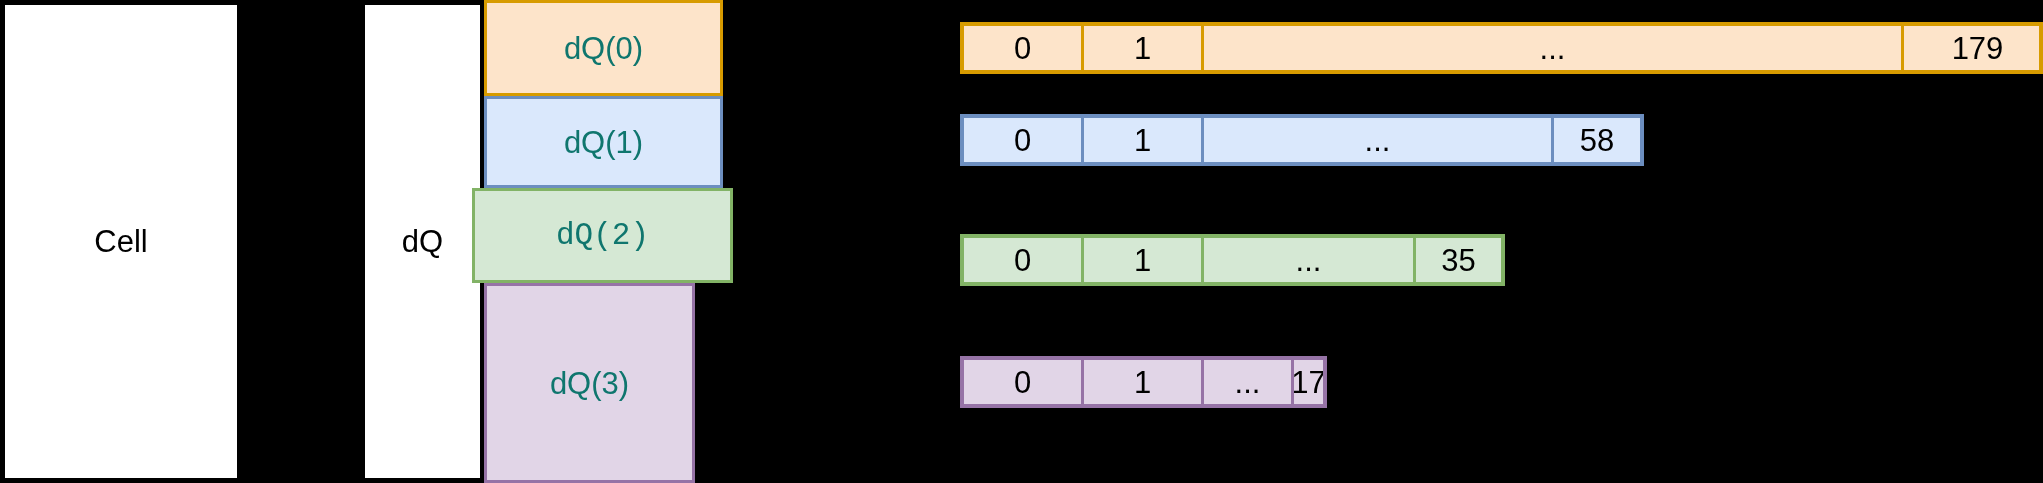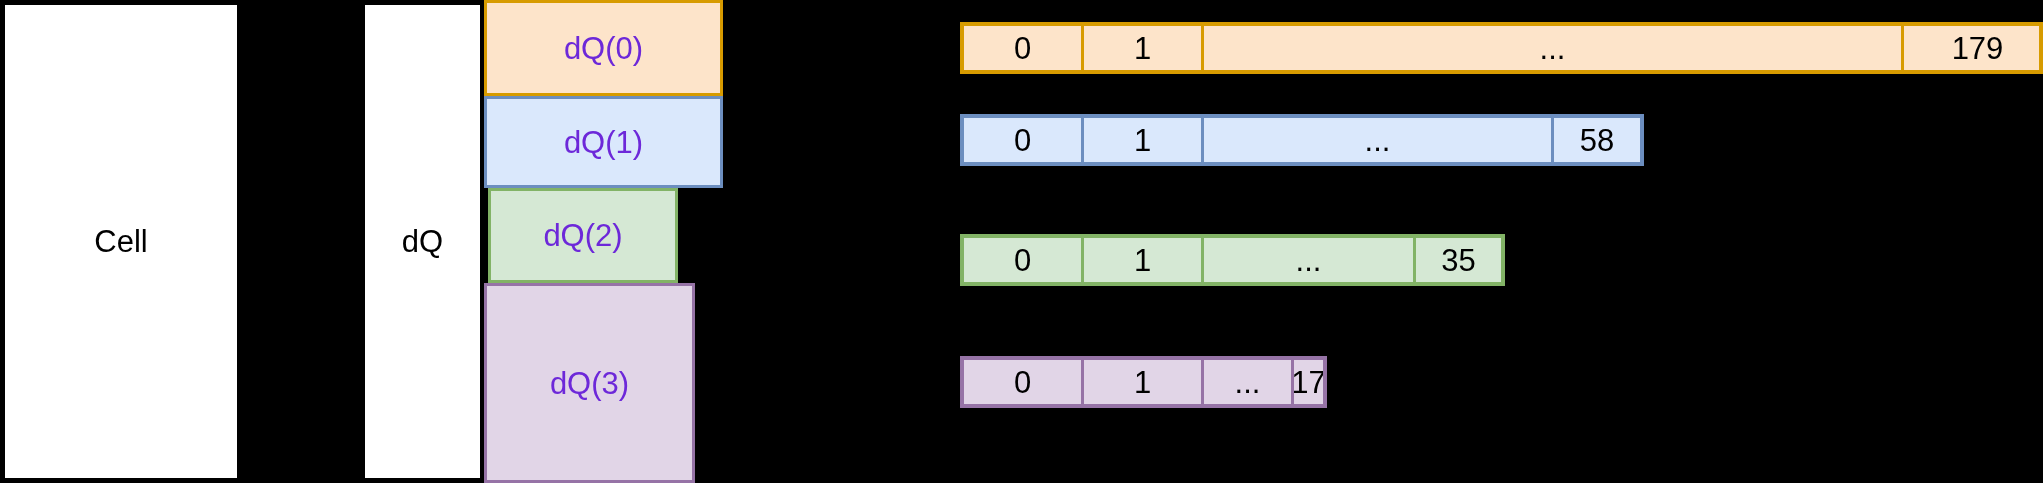--- a/index.html
+++ b/index.html
@@ -29,21 +29,21 @@
     color: #000000;
     font-size: 31px;
     line-height: 1;
   }
   
   .dq-block {
     border-style: solid;
     border-width: 3px;
     font-size: 31px;
     line-height: 1;
-    color: #6d28d9;
+    color: #0f766e;
   }
   
   .array-row {
     position: absolute;
     box-sizing: border-box;
     display: flex;
     border-style: solid;
     border-width: 4px;
   }
   .array-cell {
@@ -72,21 +72,21 @@
     </div>
     <div class="box outer-box" style="left: 362px; top: 2px; width: 121px; height: 479px; background: rgb(255, 255, 255); border-color: rgb(0, 0, 0);">
       <span>dQ</span>
     </div>
     <div class="box dq-block" style="left: 484px; top: 0px; width: 239px; height: 96px; background: rgb(253, 228, 202); border-color: rgb(215, 155, 0);">
       <span>dQ(0)</span>
     </div>
     <div class="box dq-block" style="left: 484px; top: 96px; width: 239px; height: 92px; background: rgb(218, 232, 252); border-color: rgb(108, 142, 191);">
       <span>dQ(1)</span>
     </div>
-    <div class="box dq-block" style="left: 488px; top: 188px; width: 190px; height: 95px; background: rgb(213, 232, 212); border-color: rgb(130, 179, 102);">
+    <div class="box dq-block" style="left: 472px; top: 188px; width: 261px; height: 95px; background: rgb(213, 232, 212); border-color: rgb(130, 179, 102); font-family: Liberation Mono, monospace;">
       <span>dQ(2)</span>
     </div>
     <div class="box dq-block" style="left: 484px; top: 283px; width: 211px; height: 200px; background: rgb(225, 213, 231); border-color: rgb(150, 115, 166);">
       <span>dQ(3)</span>
     </div>
     <div class="array-row" style="left: 960px; top: 22px; width: 1083px; height: 52px; background: rgb(253, 228, 202); border-color: rgb(215, 155, 0);">
       <div class="array-cell" style="border-right-color: rgb(215, 155, 0); flex: 0 0 120px;">0</div>
       <div class="array-cell" style="border-right-color: rgb(215, 155, 0); flex: 0 0 120px;">1</div>
       <div class="array-cell" style="border-right-color: rgb(215, 155, 0); flex: 0 0 700px;">...</div>
       <div class="array-cell" style="border-right-color: rgb(215, 155, 0); flex: 1 1 auto; padding-left: 12px;">179</div>

